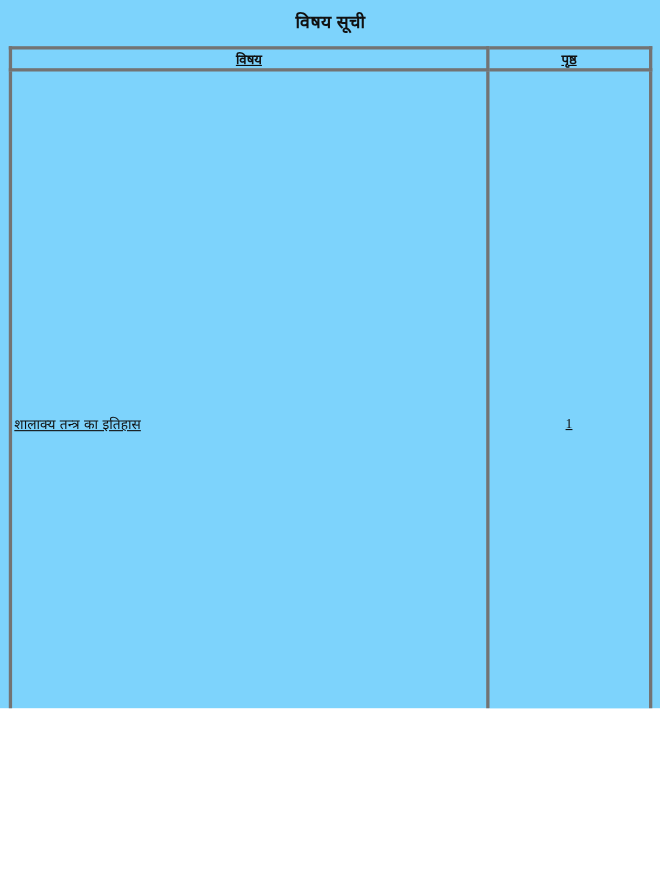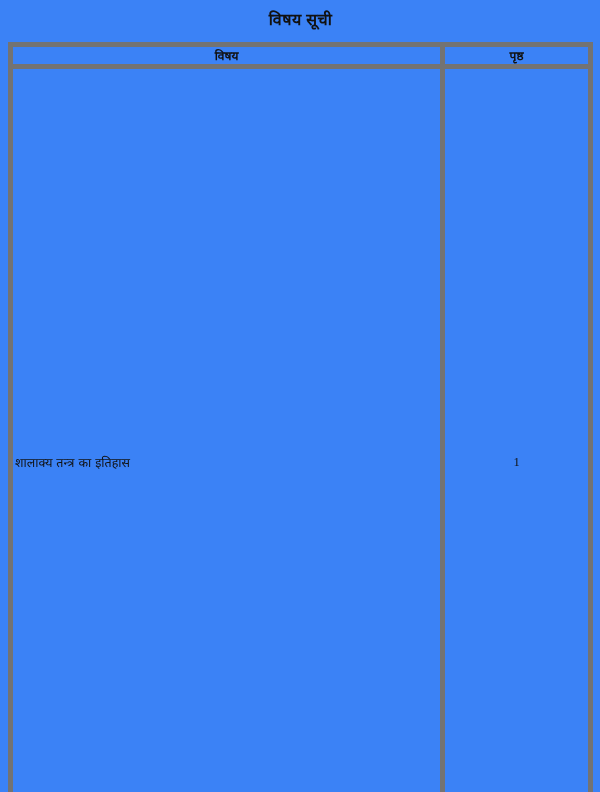--- a/index.html
+++ b/index.html
@@ -1,43 +1,44 @@
 <!DOCTYPE html>
 <html><head>
 <meta charset="utf-8">
 <style>
   * { box-sizing: border-box; }
   html, body { margin: 0; padding: 0; background: #ffffff; }
   .page {
     width: 600px;
-    height: 792px;
-    background: #3b82f6;
+    height: 644px;
+    background: #7dd3fc;
     padding: 4px 7px 4px 8px;
     font-family: "Liberation Serif", serif;
     color: #111111;
     overflow: hidden;
   }
   .title {
     text-align: center;
     font-weight: bold;
     font-size: 16px;
     margin: 4px 0 12px 0;
     letter-spacing: 0.5px;
   }
   table.toc {
     width: 100%;
     border-collapse: collapse;
     table-layout: fixed;
     border: 2px solid #161616;
   }
   table.toc th, table.toc td {
-    border: 5px solid #737373;
+    border: 3px solid #737373;
     padding: 0 2px;
     overflow: hidden;
     white-space: nowrap;
+    text-decoration: underline;
   }
   th.topic { width: 74.5%; text-align: center; font-size: 12px; font-weight: bold; height: 17px; }
   th.pagecol { width: 25.5%; font-size: 12px; font-weight: bold; }
   tbody tr { height: 21.8px; }
   td.topic { text-align: left; line-height: 1.05; }
   td.page {
     text-align: center;
     font-size: 12.5px;
     font-family: "Liberation Serif", serif;
   }

